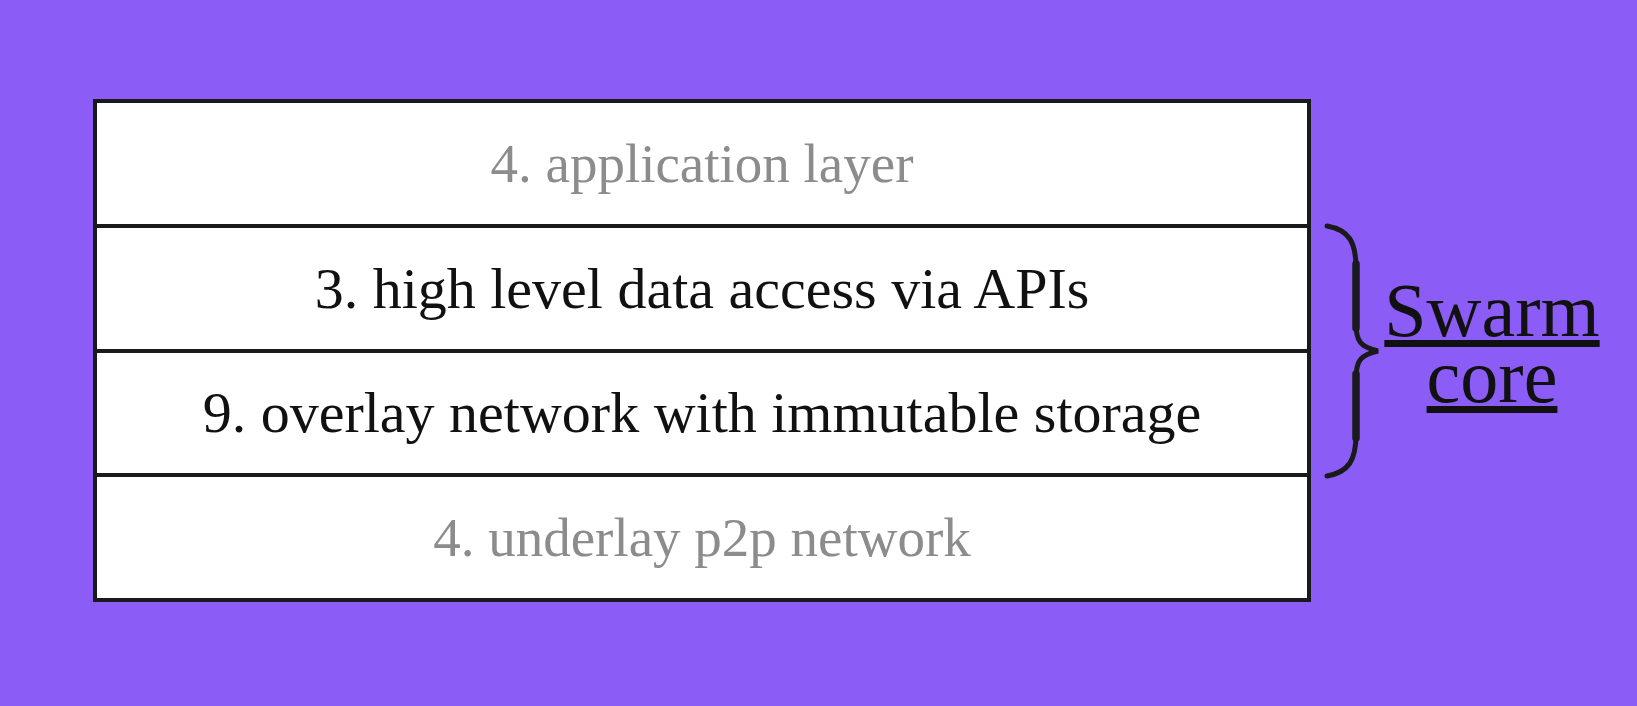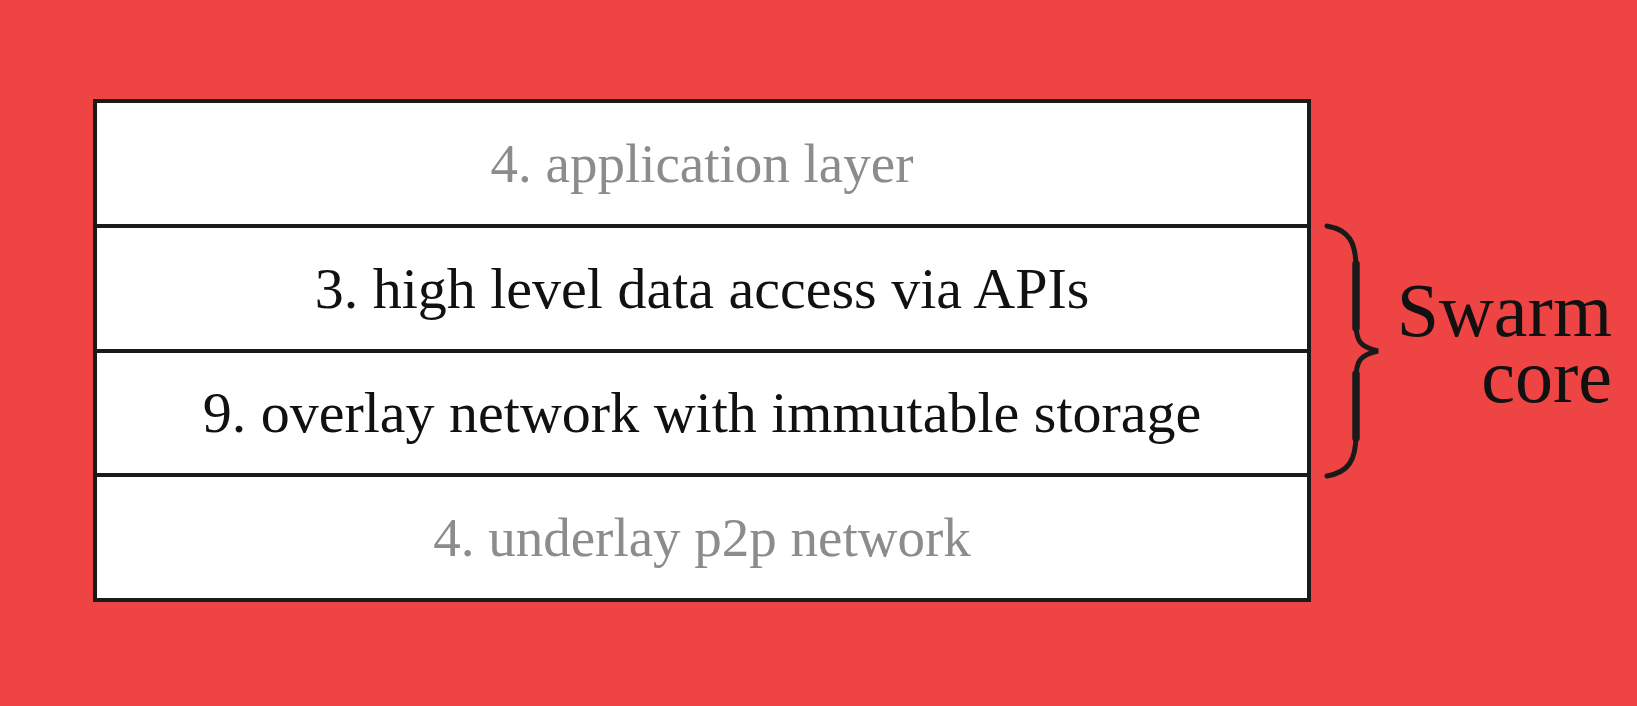--- a/index.html
+++ b/index.html
@@ -4,21 +4,21 @@
 <style>
   html, body {
     margin: 0;
     padding: 0;
     background: #ffffff;
   }
   .canvas {
     position: relative;
     width: 1637px;
     height: 706px;
-    background: #ef4444;
+    background: #8b5cf6;
     overflow: hidden;
     font-family: "Liberation Serif", "DejaVu Serif", serif;
     color: #111111;
   }
   .stack-box {
     position: absolute;
     left: 93px;
     top: 99px;
     width: 1218px;
     height: 503px;
@@ -50,24 +50,25 @@
     left: 1322px;
     top: 222px;
     width: 62px;
     height: 258px;
   }
   .brace-label {
     position: absolute;
     left: 1372px;
     top: 277px;
     width: 240px;
-    text-align: right;
+    text-align: center;
     font-size: 76px;
     line-height: 66px;
     color: #111111;
+    text-decoration: underline;
   }
 </style>
 </head>
 <body>
 
 <div class="canvas">
 
   <div class="stack-box">
     <div class="layer muted">
       <span>4. application layer</span>

